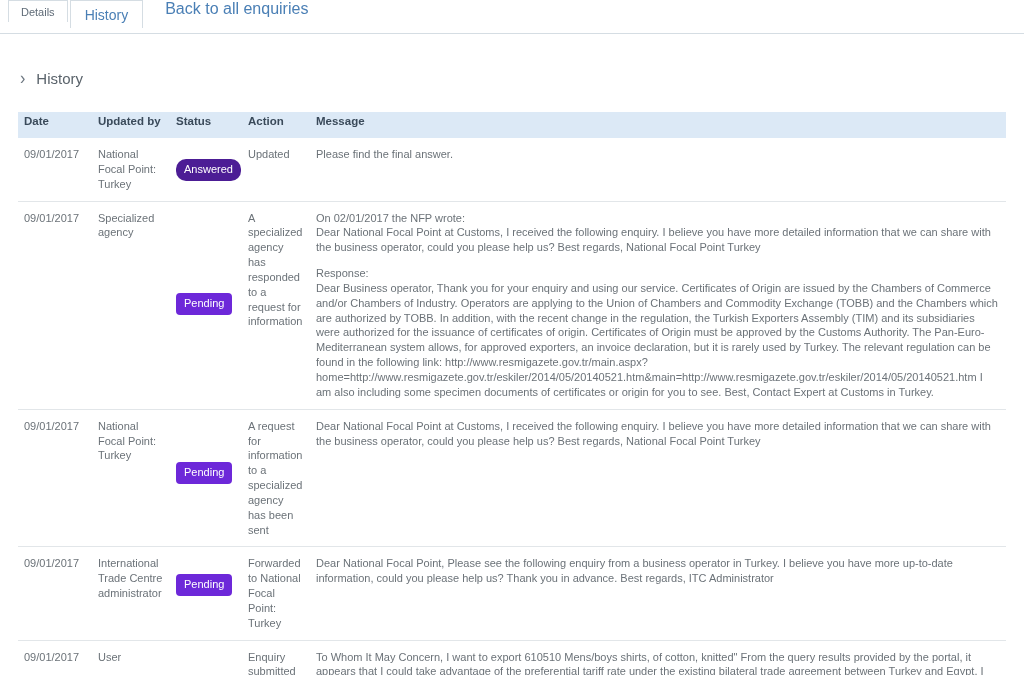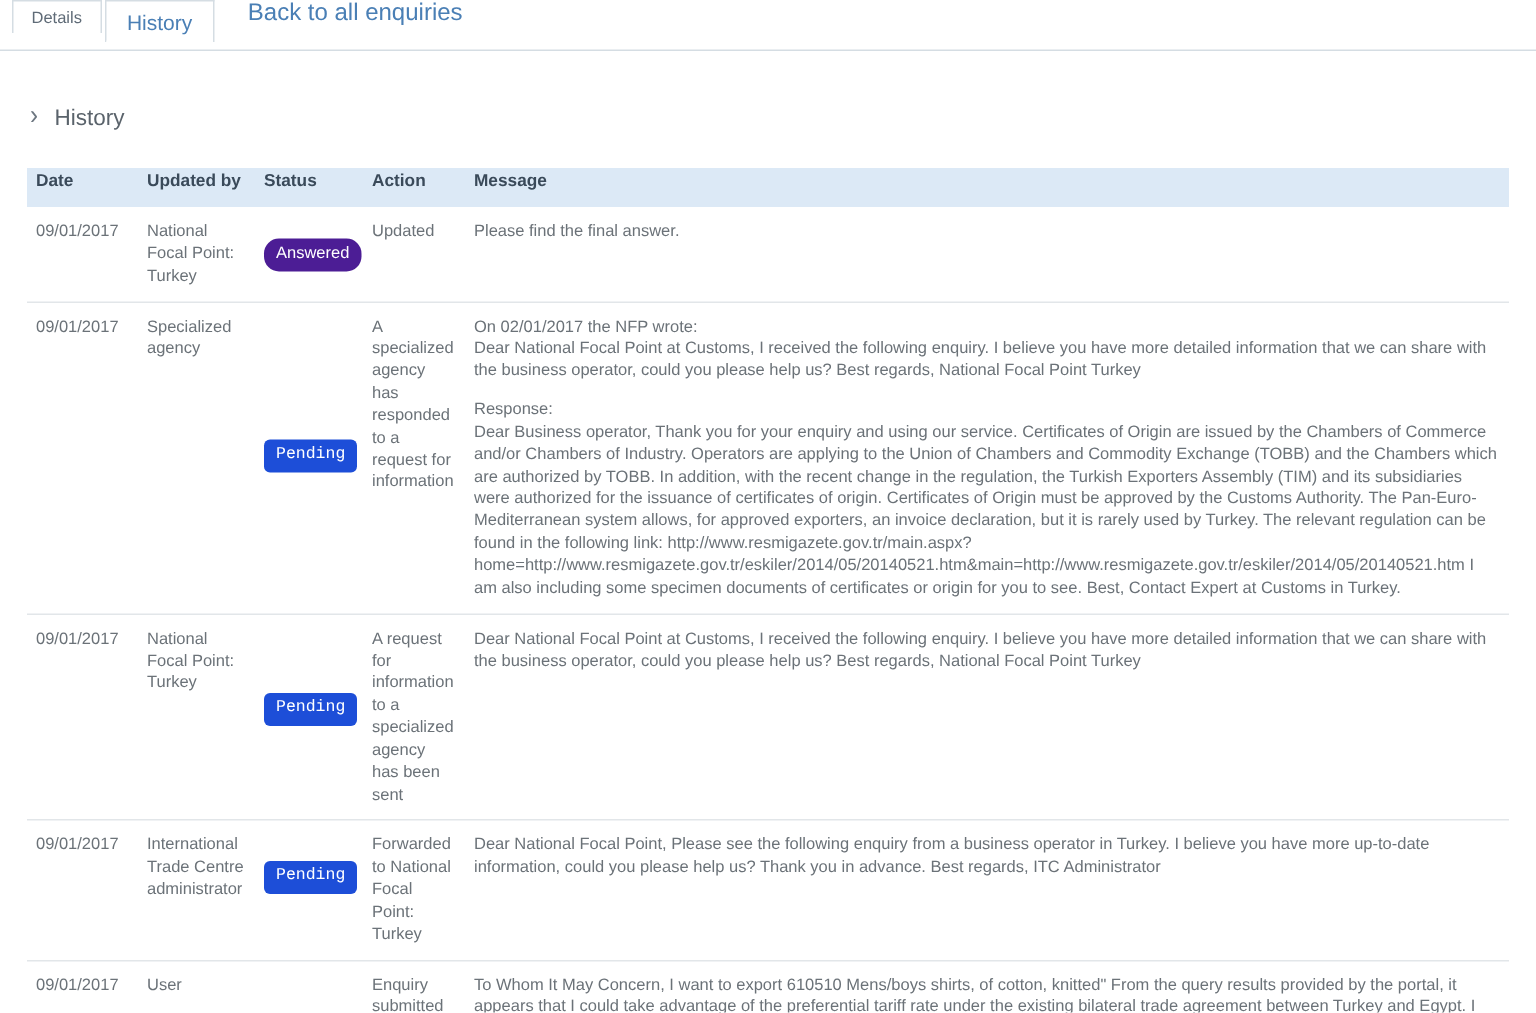--- a/index.html
+++ b/index.html
@@ -133,21 +133,21 @@
   .badge {
     display: inline-block;
     color: #ffffff;
     font-size: 11px;
     line-height: 1;
     padding: 5px 8px 6px 8px;
     border-radius: 4px;
     white-space: nowrap;
   }
   .badge-answered { background: #4c1d95; border-radius: 10px; }
-  .badge-pending  { background: #1d4ed8; font-family: Liberation Mono, monospace; }
+  .badge-pending  { background: #6d28d9; }
 
   
   .badge-off-1 { margin-top: 12px; }
   .badge-off-2 { margin-top: 82px; }
   .badge-off-3 { margin-top: 43px; }
   .badge-off-4 { margin-top: 18px; }
 
   .msg-block { margin: 0; }
   .msg-gap { height: 11px; }
   .wrapword { word-break: break-word; overflow-wrap: anywhere; }

